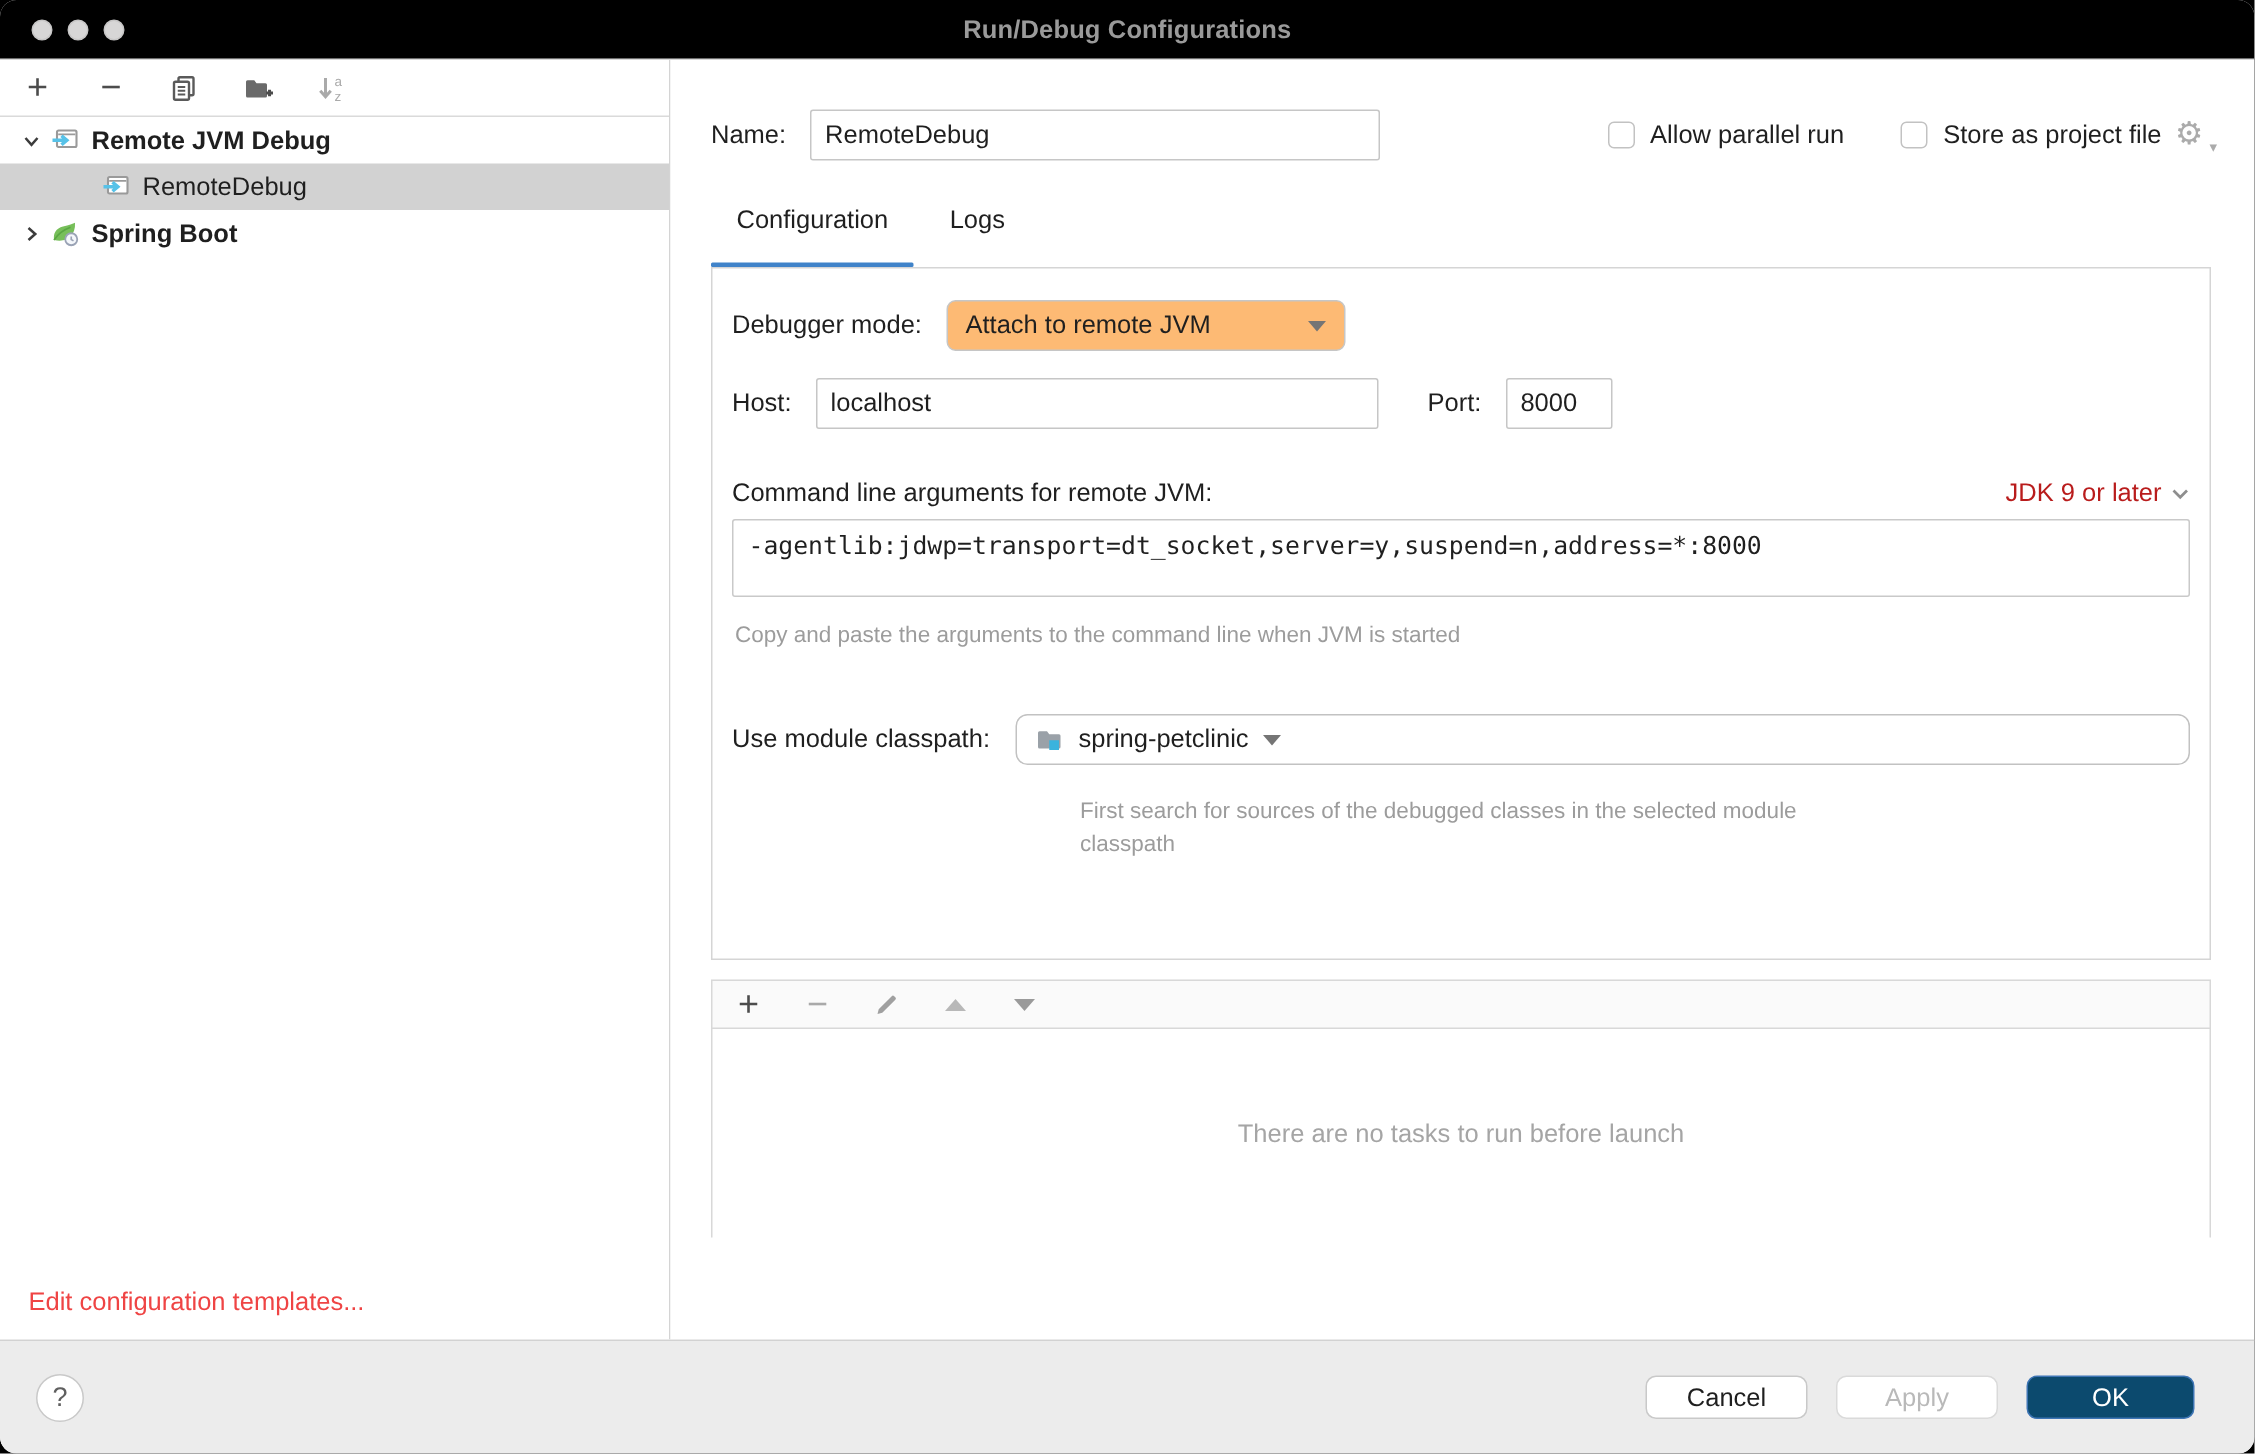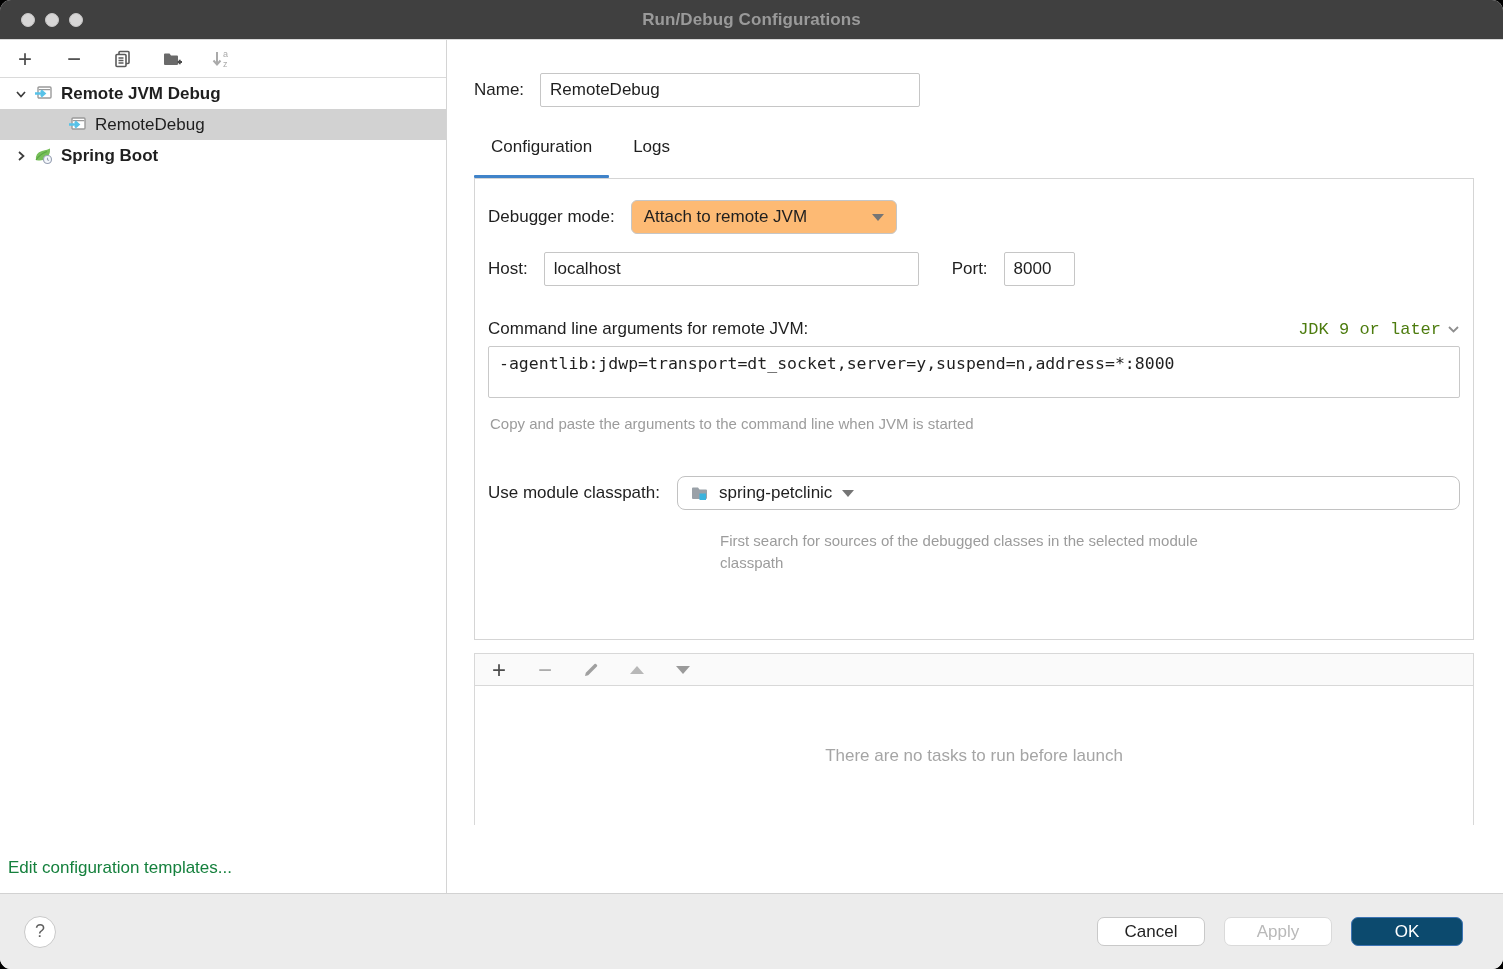--- a/index.html
+++ b/index.html
@@ -14,21 +14,21 @@
     width:1503px; height:969px;
     background:#fff;
     border-radius:11px;
     overflow:hidden;
     position:relative;
     display:flex; flex-direction:column;
   }
   
   .titlebar {
     height:40px; flex:0 0 40px;
-    background:#404040;
+    background:#000000;
     border-bottom:1px solid #d9d9d9;
     position:relative;
     display:flex; align-items:center; justify-content:center;
   }
   .traffic { position:absolute; left:21px; top:13px; display:flex; gap:10px; }
   .traffic span {
     width:14px; height:14px; border-radius:50%;
     background:#d7d6d6; border:1px solid #c6c5c5; display:block;
   }
   .win-title { font-size:17px; font-weight:700; color:#9a9a9a; letter-spacing:.1px; }
@@ -51,22 +51,22 @@
   .glyph-minus { font-size:24px; font-weight:400; color:#4c4c4c; line-height:1; }
   .muted { color:#a9a9a9; }
   .tree { font-size:17px; }
   .tree-row { height:31px; display:flex; align-items:center; }
   .tree-row.group { font-weight:700; }
   .tree-row .chev { width:26px; display:flex; justify-content:center; margin-left:8px; }
   .tree-row .ticon { margin-right:8px; display:flex; }
   .tree-row.selected { background:#d2d2d2; }
   .tree-row.child { padding-left:68px; }
   .edit-templates {
-    position:absolute; left:8px; bottom:15px;
-    color:#15803d; font-size:17px; text-decoration:none; cursor:pointer;
+    position:absolute; left:19px; bottom:15px;
+    color:#ef4444; font-size:17px; text-decoration:none; cursor:pointer;
   }
 
   
   .content { flex:1 1 auto; padding:0 29px 0 27px; position:relative; background:#fff; }
 
   .name-row { margin-top:33px; display:flex; align-items:center; }
   .field-label { font-size:17px; color:#1f1f1f; }
   .text-input {
     height:34px; border:1px solid #c6c6c6; border-radius:2px;
     font-size:17px; font-family:inherit; padding:0 9px; color:#1f1f1f;
@@ -115,21 +115,21 @@
     width:0; height:0; border-left:6px solid transparent; border-right:6px solid transparent;
     border-top:7px solid #757575; margin-left:10px; flex:0 0 auto;
   }
   .r-host { margin-top:18px; }
   .host-input { width:375px; margin-left:16px; }
   .port-label { margin-left:33px; }
   .port-input { width:71px; margin-left:16px; }
 
   .r-cmd-head { margin-top:33px; display:flex; align-items:center; }
   .jdk-link { margin-left:auto; display:flex; align-items:center; cursor:pointer; }
-  .jdk-link-text { color:#4d7c0f; font-size:17px;font-family:Liberation Mono, monospace; }
+  .jdk-link-text { color:#b91c1c; font-size:17px; }
   .jdk-chev { margin-left:6px; display:flex; }
 
   .cmd-box {
     margin-top:7px; height:52px; border:1px solid #c9c9c9; border-radius:2px;
     padding:7px 10px; font-family:"DejaVu Sans Mono","Liberation Mono",monospace;
     font-size:16.5px; color:#1f1f1f; background:#fff;
   }
   .hint { color:#9c9c9c; font-size:15px; }
   .cmd-hint { margin-top:17px; margin-left:2px; }
 
@@ -284,20 +284,31 @@
       </div>
 
       <a class="edit-templates">Edit configuration templates...</a>
     </aside>
 
     <section class="content">
 
       <div class="name-row">
         <span class="field-label">Name:</span>
         <input class="text-input name-input" type="text" value="RemoteDebug" style="">
+        <div class="cb-group">
+          <span class="checkbox"></span>
+          <span class="cb-label">Allow parallel run</span>
+          <span class="cb-gap"></span>
+          <span class="checkbox"></span>
+          <span class="cb-label">Store as project file</span>
+          <span class="gear-wrap">
+            <span class="gear">⚙</span>
+            <span class="gear-caret">▾</span>
+          </span>
+        </div>
       </div>
 
       <div class="tabs">
         <div class="tab active">
           <span class="tab-label">Configuration</span>
         </div>
         <div class="tab">
           <span class="tab-label">Logs</span>
         </div>
       </div>

